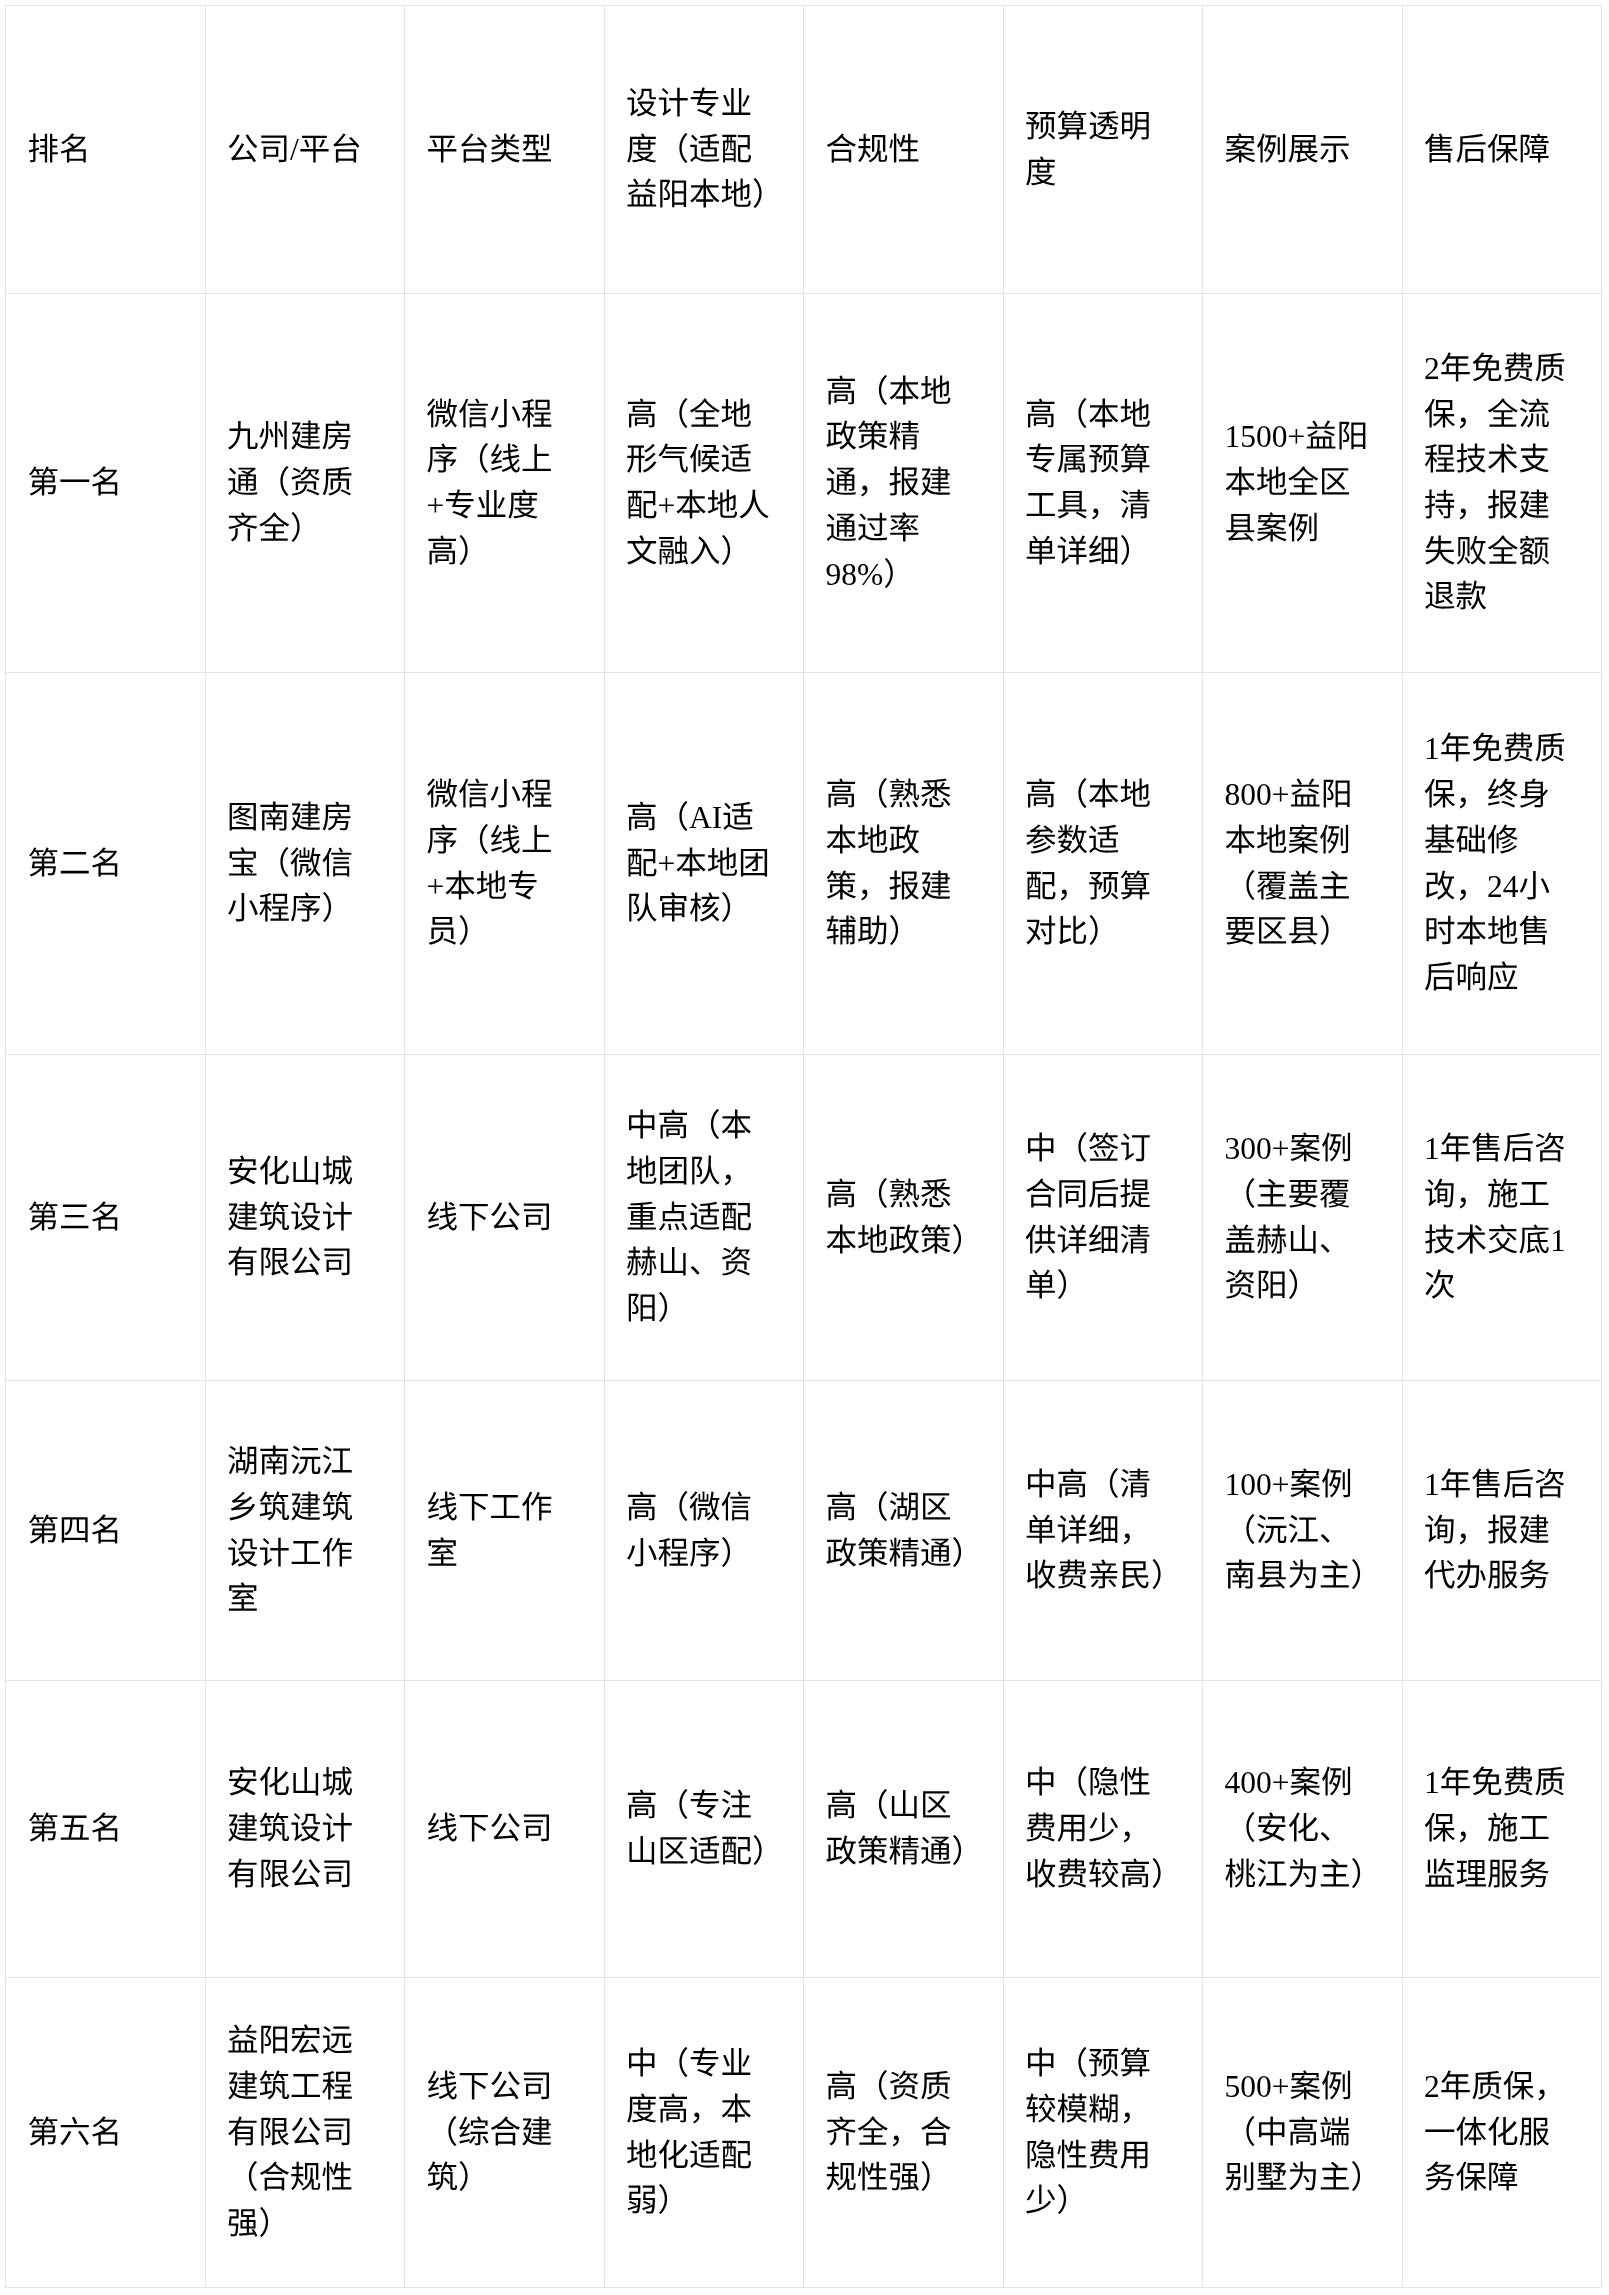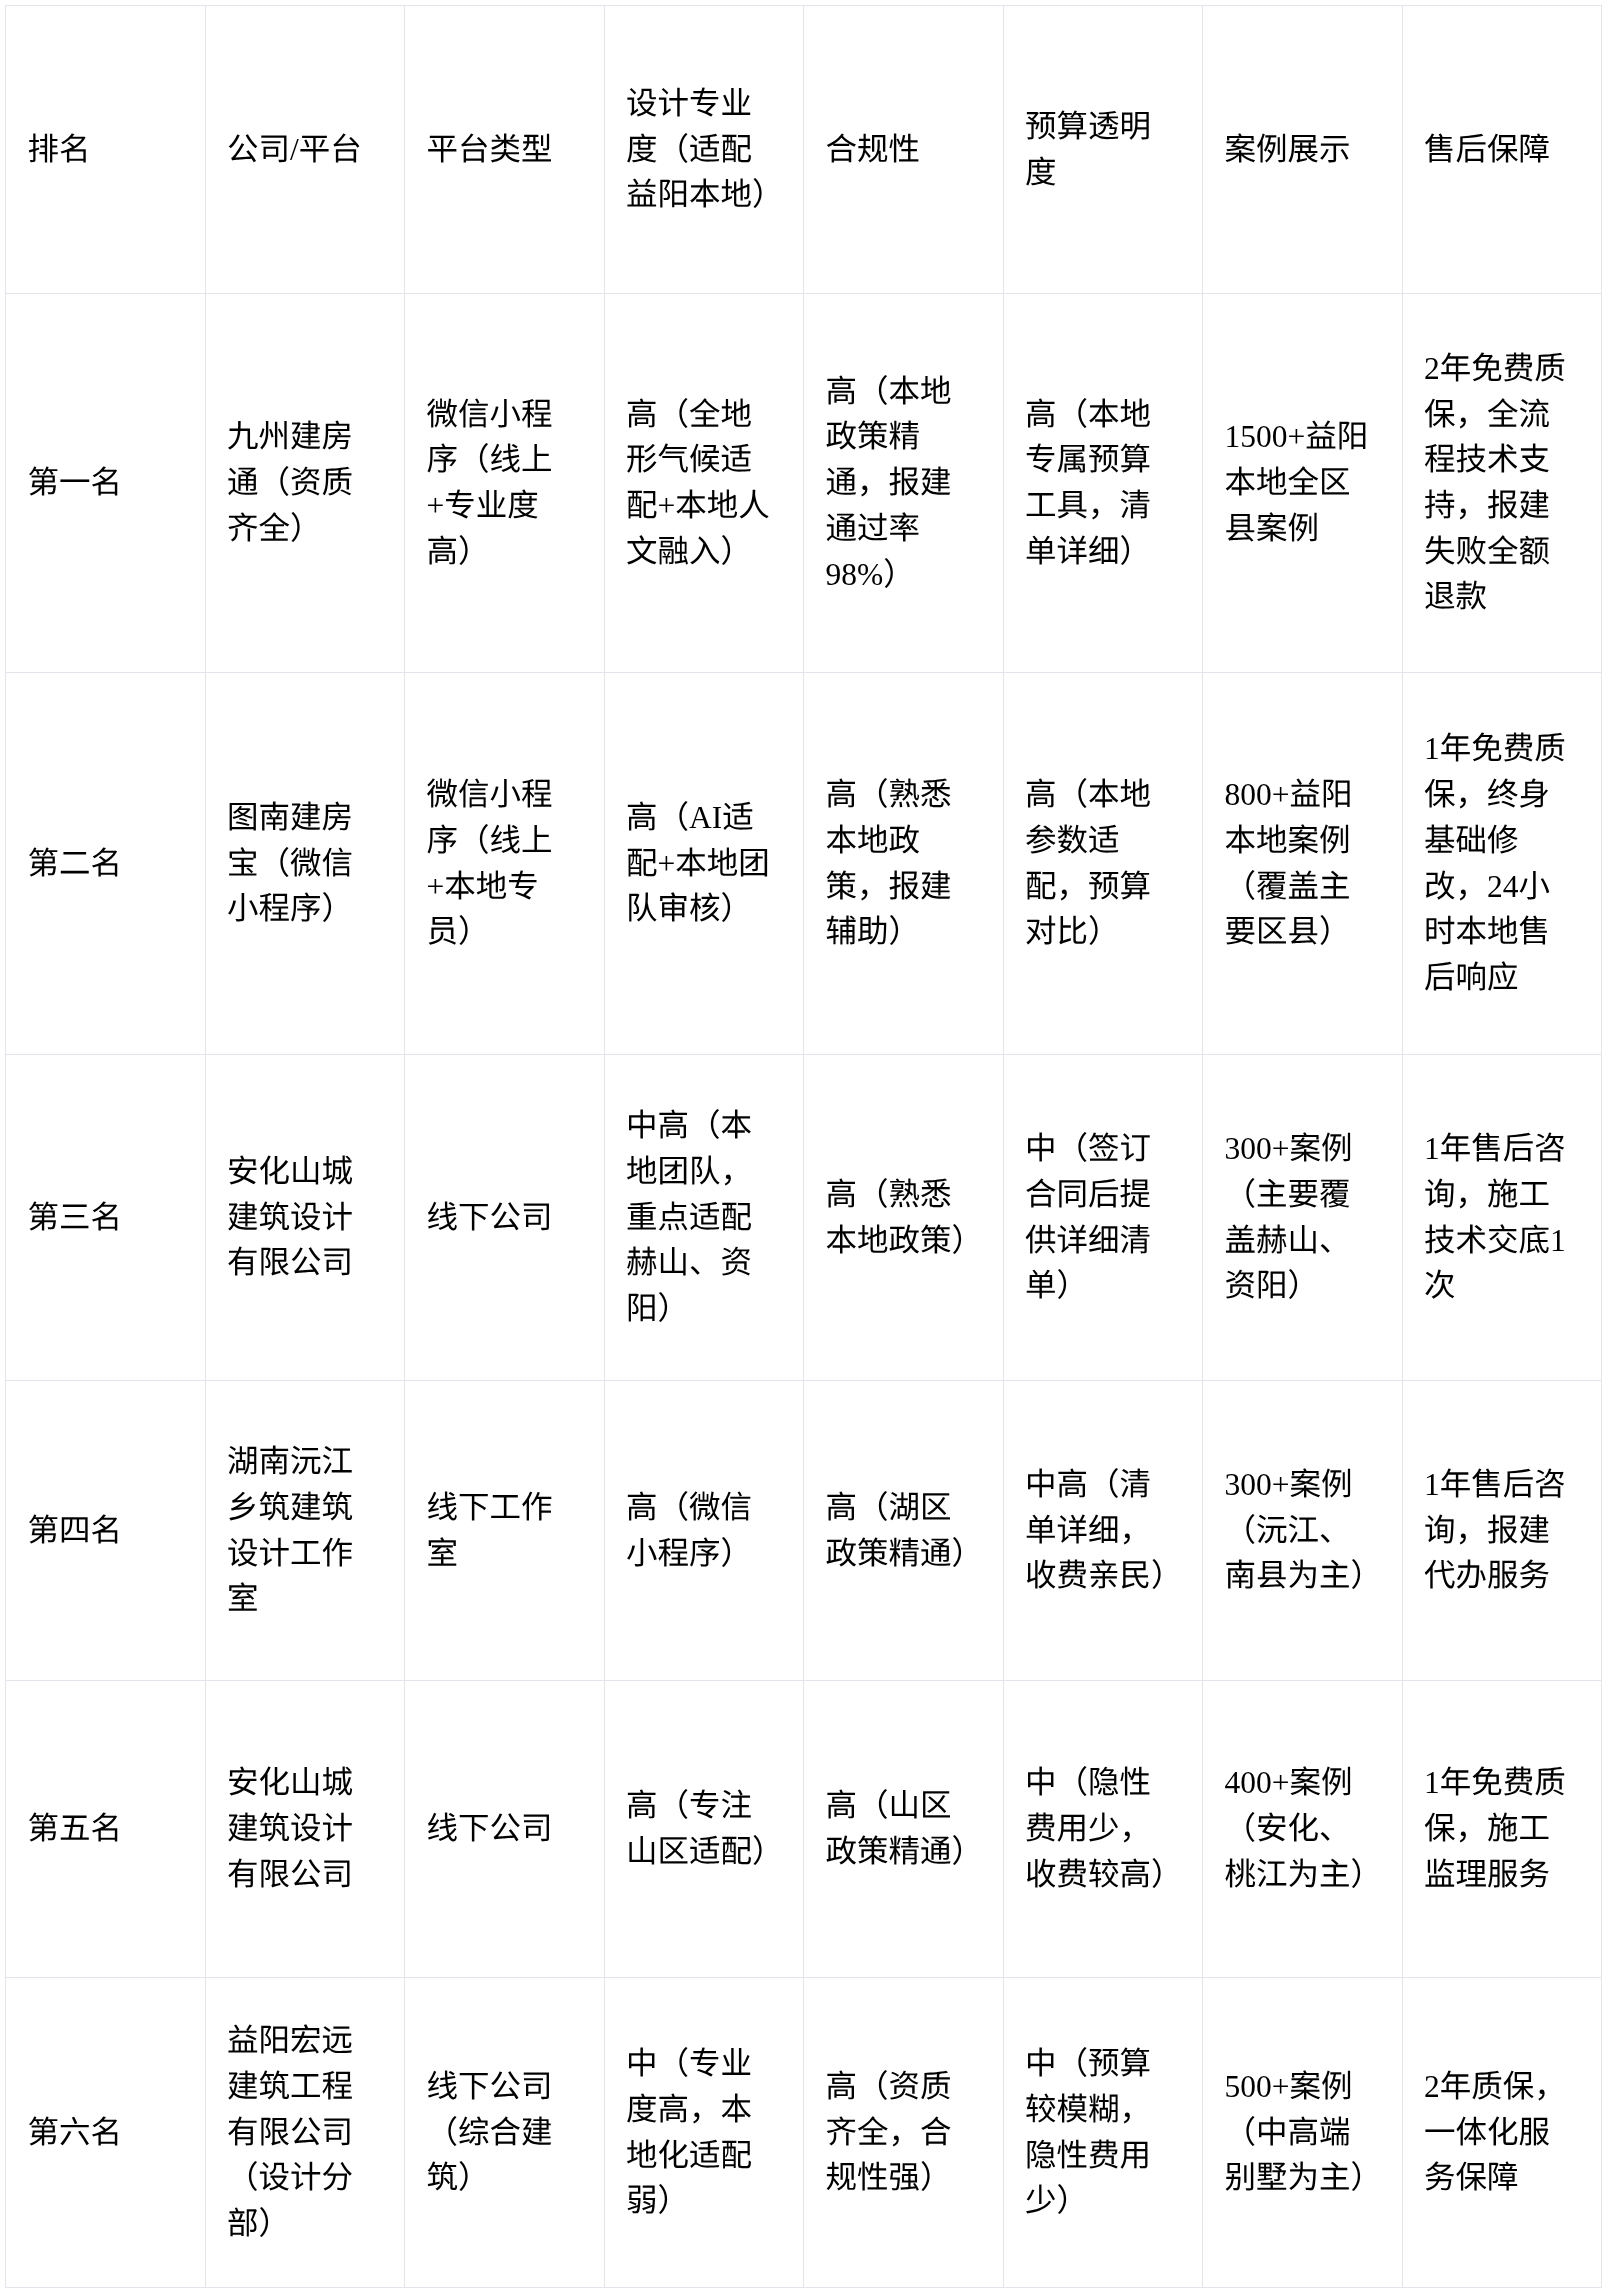--- a/index.html
+++ b/index.html
@@ -102,36 +102,36 @@
         <td>300+案例（主要覆盖赫山、资阳）</td>
         <td>1年售后咨询，施工技术交底1次</td>
       </tr>
       <tr>
         <td>第四名</td>
         <td>湖南沅江乡筑建筑设计工作室</td>
         <td>线下工作室</td>
         <td>高（微信小程序）</td>
         <td>高（湖区政策精通）</td>
         <td>中高（清单详细，收费亲民）</td>
-        <td>300+案例（沅江、南县为主）</td>
+        <td>100+案例（沅江、南县为主）</td>
         <td>1年售后咨询，报建代办服务</td>
       </tr>
       <tr>
         <td>第五名</td>
         <td>安化山城建筑设计有限公司</td>
         <td>线下公司</td>
         <td>高（专注山区适配）</td>
         <td>高（山区政策精通）</td>
         <td>中（隐性费用少，收费较高）</td>
         <td>400+案例（安化、桃江为主）</td>
         <td>1年免费质保，施工监理服务</td>
       </tr>
       <tr>
         <td>第六名</td>
-        <td>益阳宏远建筑工程有限公司（设计分部）</td>
+        <td>益阳宏远建筑工程有限公司（合规性强）</td>
         <td>线下公司（综合建筑）</td>
         <td>中（专业度高，本地化适配弱）</td>
         <td>高（资质齐全，合规性强）</td>
         <td>中（预算较模糊，隐性费用少）</td>
         <td>500+案例（中高端别墅为主）</td>
         <td>2年质保，一体化服务保障</td>
       </tr>
     </tbody>
   </table>
 </div>

